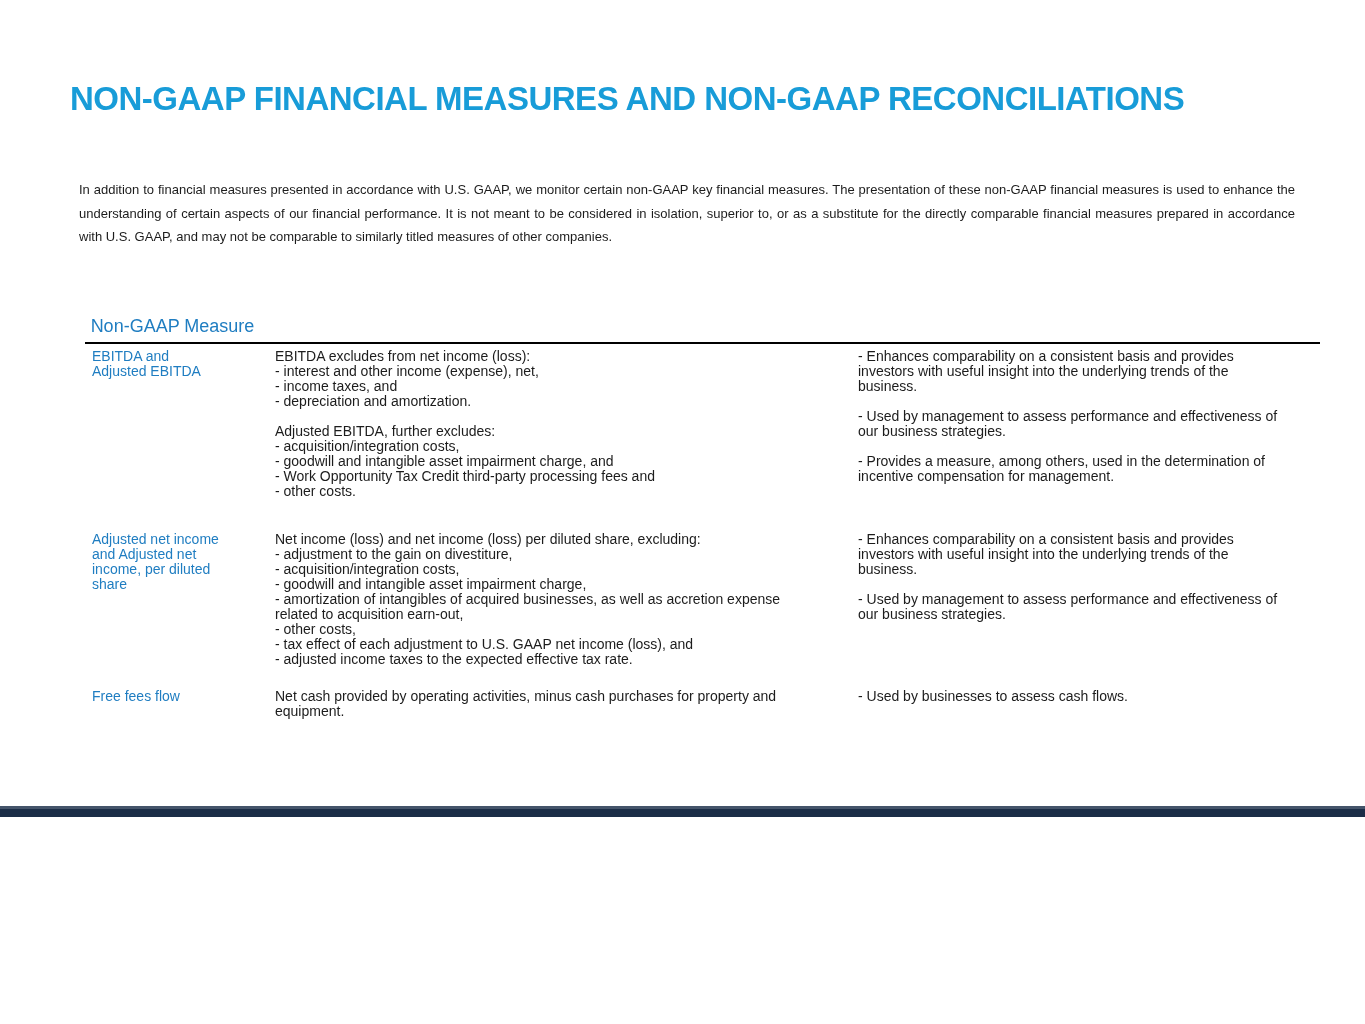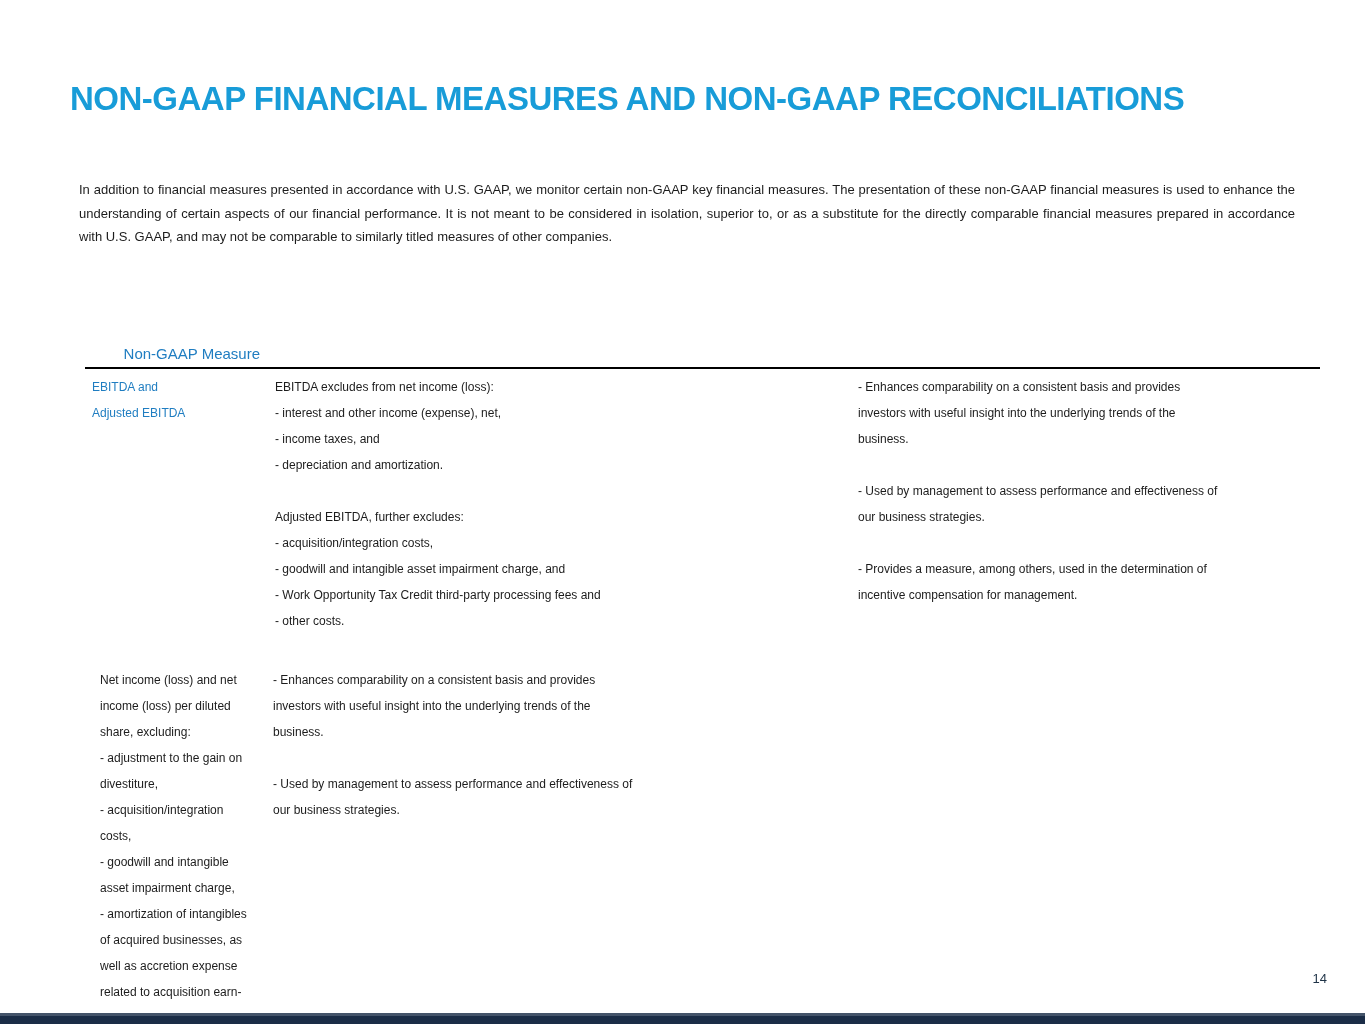--- a/index.html
+++ b/index.html
@@ -3,21 +3,21 @@
 <meta charset="utf-8">
 <style>
   html, body {
     margin: 0;
     padding: 0;
     background: #ffffff;
   }
   .slide {
     position: relative;
     width: 1365px;
-    height: 1024px;
+    height: 817px;
     background: #ffffff;
     font-family: "Liberation Sans", "DejaVu Sans", sans-serif;
     color: #1c1c1c;
     overflow: hidden;
   }
   .slide-title {
     position: absolute;
     left: 70px;
     top: 80px;
     width: 1240px;
@@ -43,31 +43,30 @@
     top: 316px;
     width: 1235px;
   }
   .thead {
     display: grid;
     grid-template-columns: 175px 585px 475px;
     border-bottom: 2.5px solid #000000;
     padding-bottom: 5px;
   }
   .th {
-    font-size: 15px;
+    font-size: 18px;
     color: #1f7dc1;
-    text-align: right;
+    text-align: center;
     white-space: nowrap;
-    margin-top: 29px;
   }
   .row {
     display: grid;
     grid-template-columns: 175px 585px 475px;
-    font-size: 12px;
-    line-height: 26px;
+    font-size: 14px;
+    line-height: 15px;
   }
   .row-1 { padding-top: 5px; }
   .row-2 { margin-top: 33px; }
   .row-3 { margin-top: 22px; }
   .cell {
     white-space: pre-line;
   }
   .cell.measure {
     padding-left: 7px;
     color: #1f7dc1;
@@ -136,39 +135,45 @@
 business.
 
 - Used by management to assess performance and effectiveness of
 our business strategies.
 
 - Provides a measure, among others, used in the determination of
 incentive compensation for management.</div>
     </div>
 
     <div class="row row-2">
+      <div class="cell measure">Adjusted net income
+and Adjusted net
+income, per diluted
+share</div>
       <div class="cell definition">Net income (loss) and net income (loss) per diluted share, excluding:
 - adjustment to the gain on divestiture,
 - acquisition/integration costs,
 - goodwill and intangible asset impairment charge,
 - amortization of intangibles of acquired businesses, as well as accretion expense
 related to acquisition earn-out,
 - other costs,
 - tax effect of each adjustment to U.S. GAAP net income (loss), and
 - adjusted income taxes to the expected effective tax rate.</div>
       <div class="cell purpose">- Enhances comparability on a consistent basis and provides
 investors with useful insight into the underlying trends of the
 business.
 
 - Used by management to assess performance and effectiveness of
 our business strategies.</div>
     </div>
 
     <div class="row row-3">
       <div class="cell measure">Free fees flow</div>
+      <div class="cell definition">Net cash provided by operating activities, minus cash purchases for property and
+equipment.</div>
       <div class="cell purpose">- Used by businesses to assess cash flows.</div>
     </div>
 
   </div>
 
   <div class="page-number">14</div>
 
   <div class="footer">
     <div class="footer-stripe"></div>
     <div class="footer-bar"></div>

